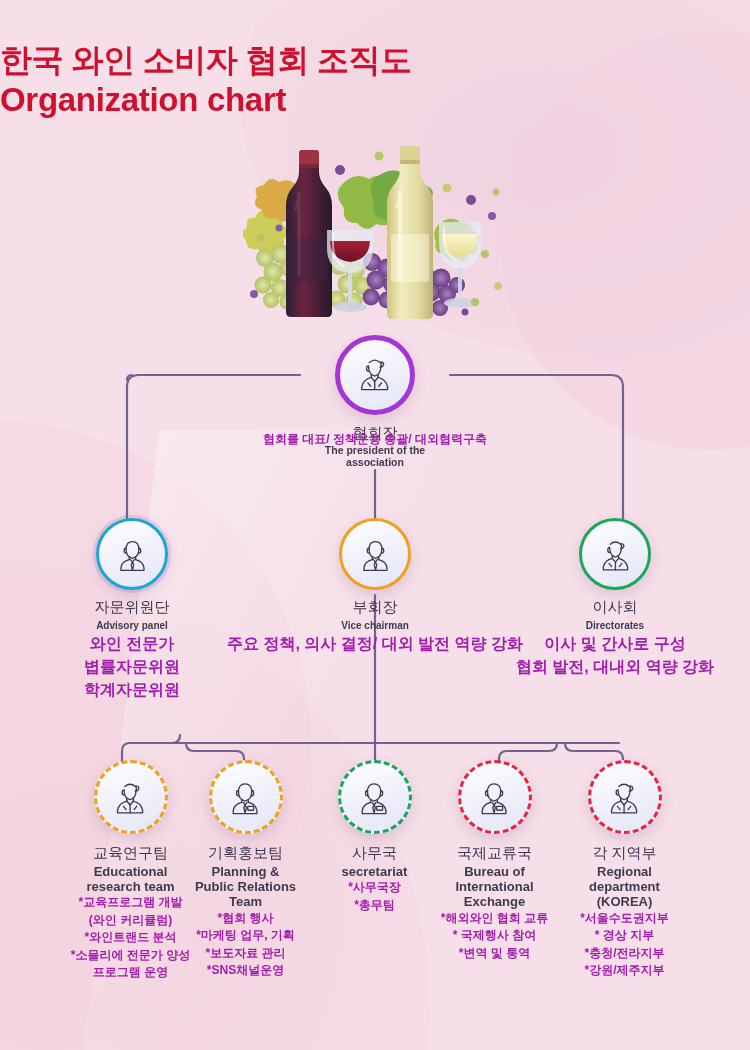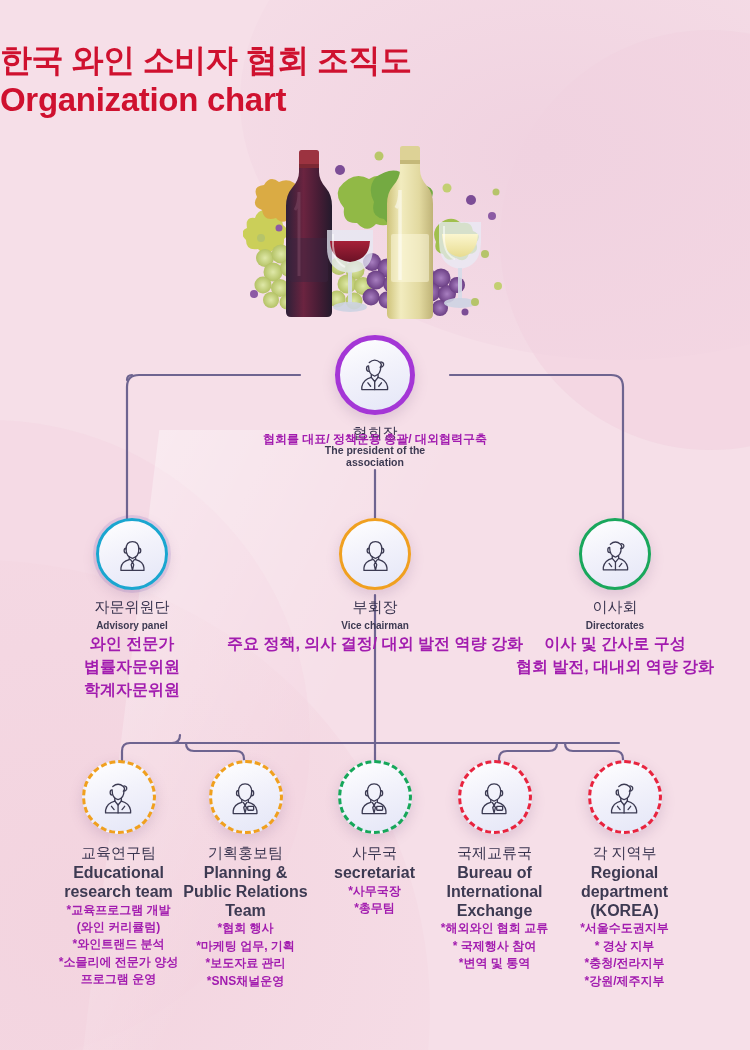--- a/index.html
+++ b/index.html
@@ -78,24 +78,24 @@
   #node-vice { left:275px; }
   #node-vice .ring { border-color:#f0a020; }
   #node-vice .n-desc { position:absolute; left:-110px; width:420px; }
   #node-board { left:515px; }
   #node-board .ring { border-color:#19a75c; }
 
   
   .lvl3 { top:760px; width:135px; }
   .lvl3 .ring { width:74px; height:74px; border-width:3px; }
   .lvl3 .n-title { font-size:15px; margin-top:11px; }
-  .lvl3 .n-sub { font-size:16px; margin-top:2px; }
+  .lvl3 .n-sub { font-size:13px; margin-top:2px; }
   .lvl3 .n-desc { font-size:12px; font-weight:bold; margin-top:0; white-space:nowrap; }
 
-  #node-edu   { left:51px; }   #node-edu   .ring { border-color:#f0a01e; }
+  #node-edu   { left:63px; }   #node-edu   .ring { border-color:#f0a01e; }
   #node-plan  { left:178px; }  #node-plan  .ring { border-color:#f0a01e; }
   #node-sec   { left:307px; }  #node-sec   .ring { border-color:#16a75a; }
   #node-intl  { left:427px; }  #node-intl  .ring { border-color:#e8243f; }
   #node-reg   { left:557px; }  #node-reg   .ring { border-color:#e8243f; }
 </style>
 </head>
 <body>
 
 <div id="bg">
   <div class="blob blob-d"></div>

